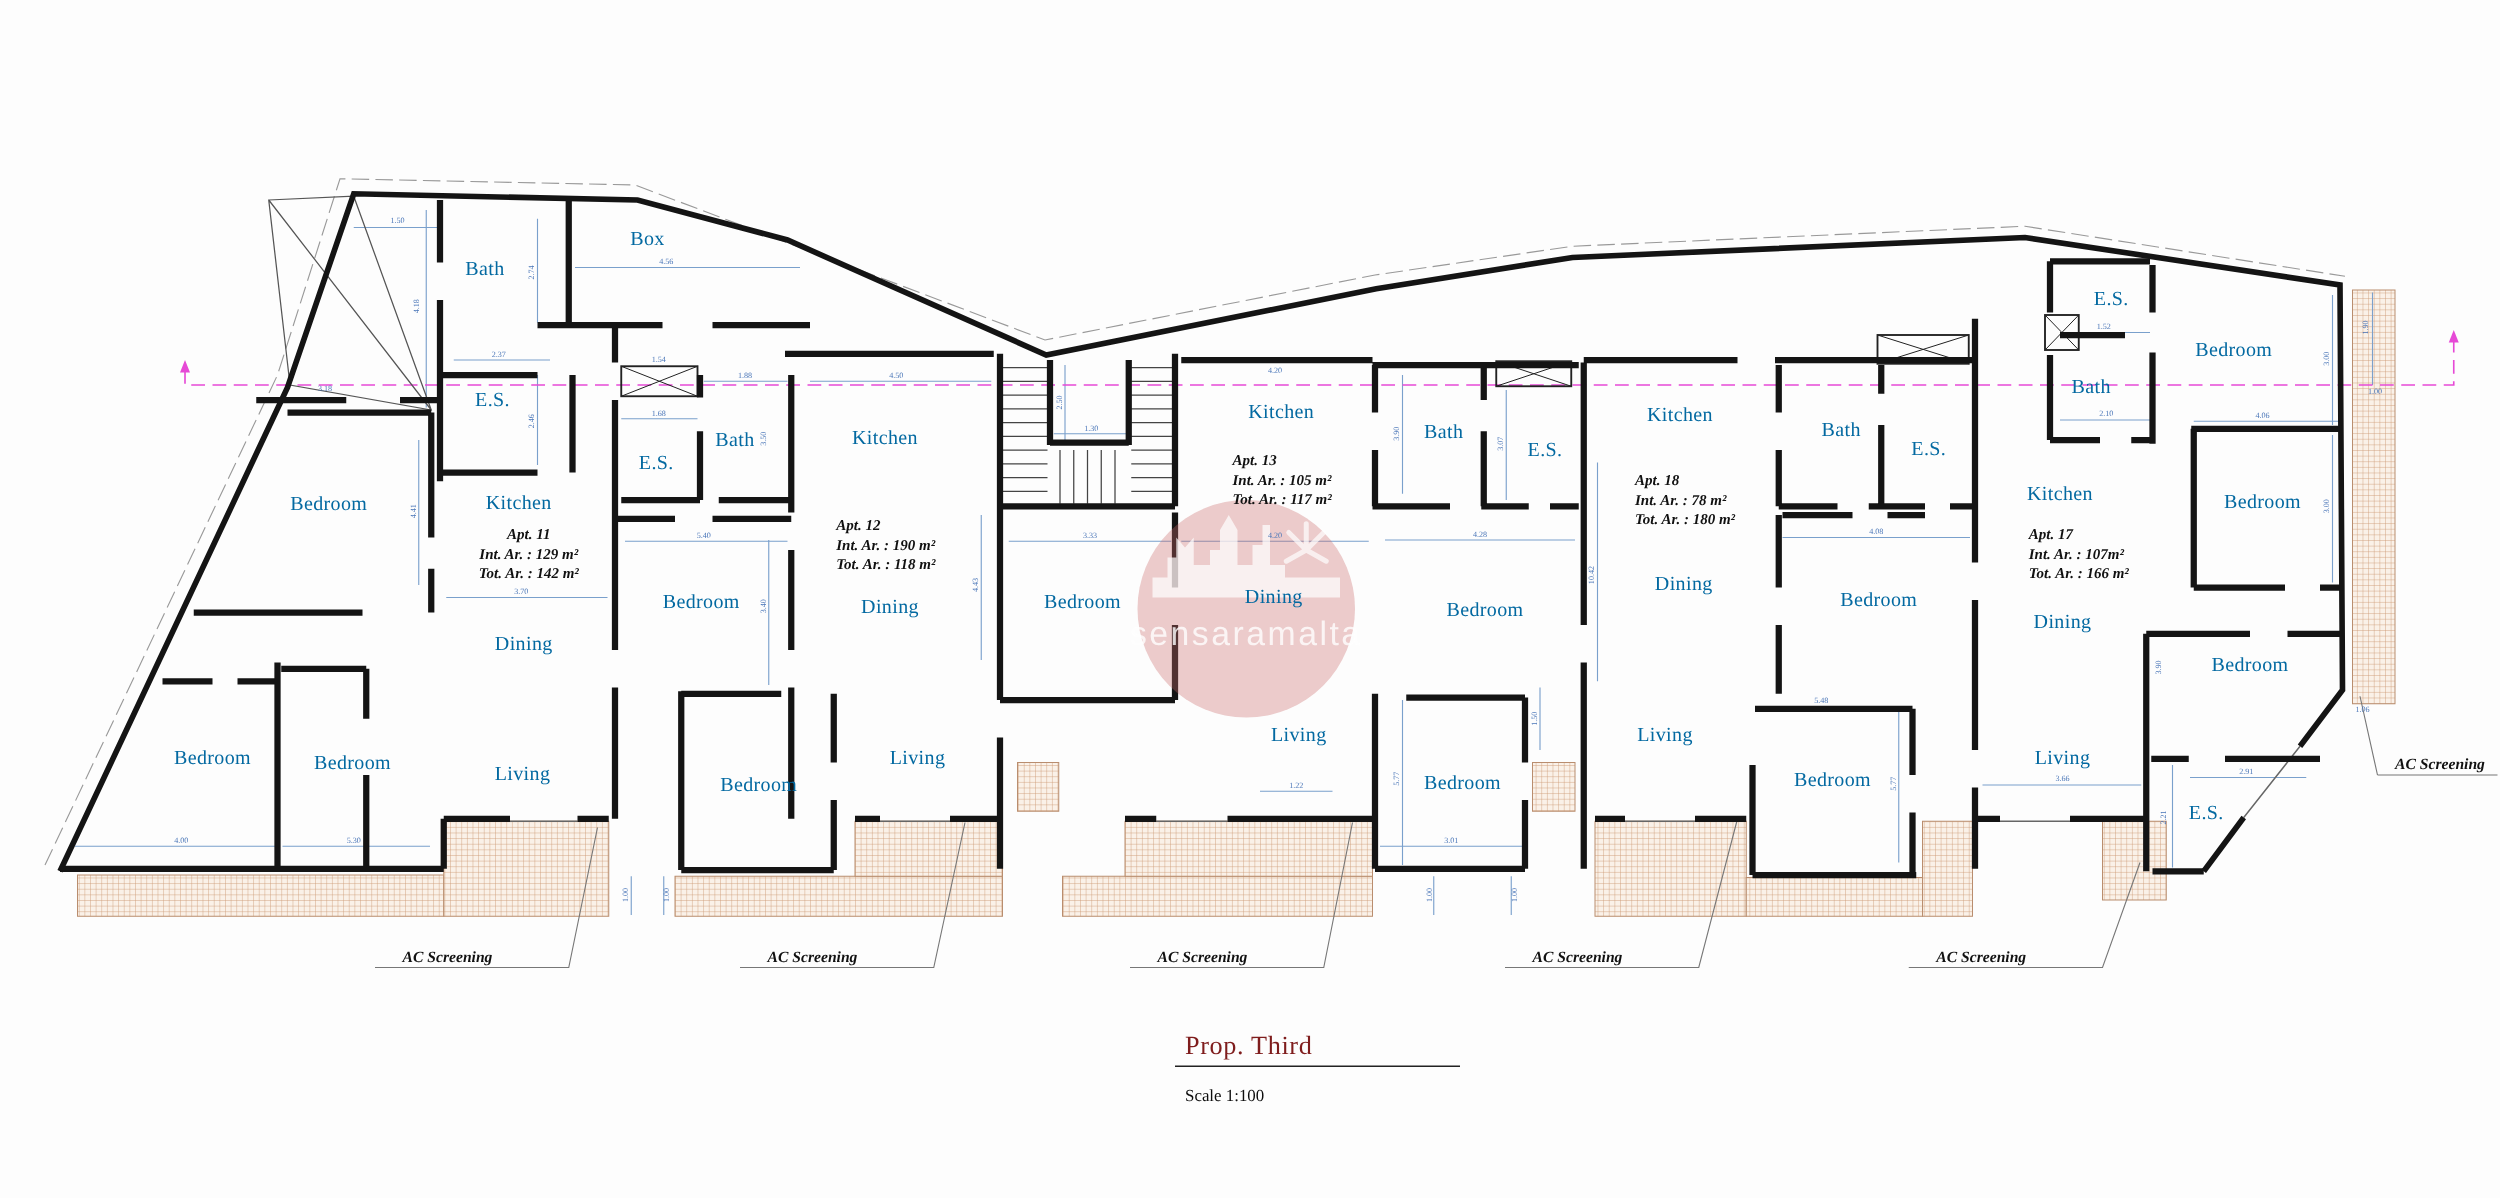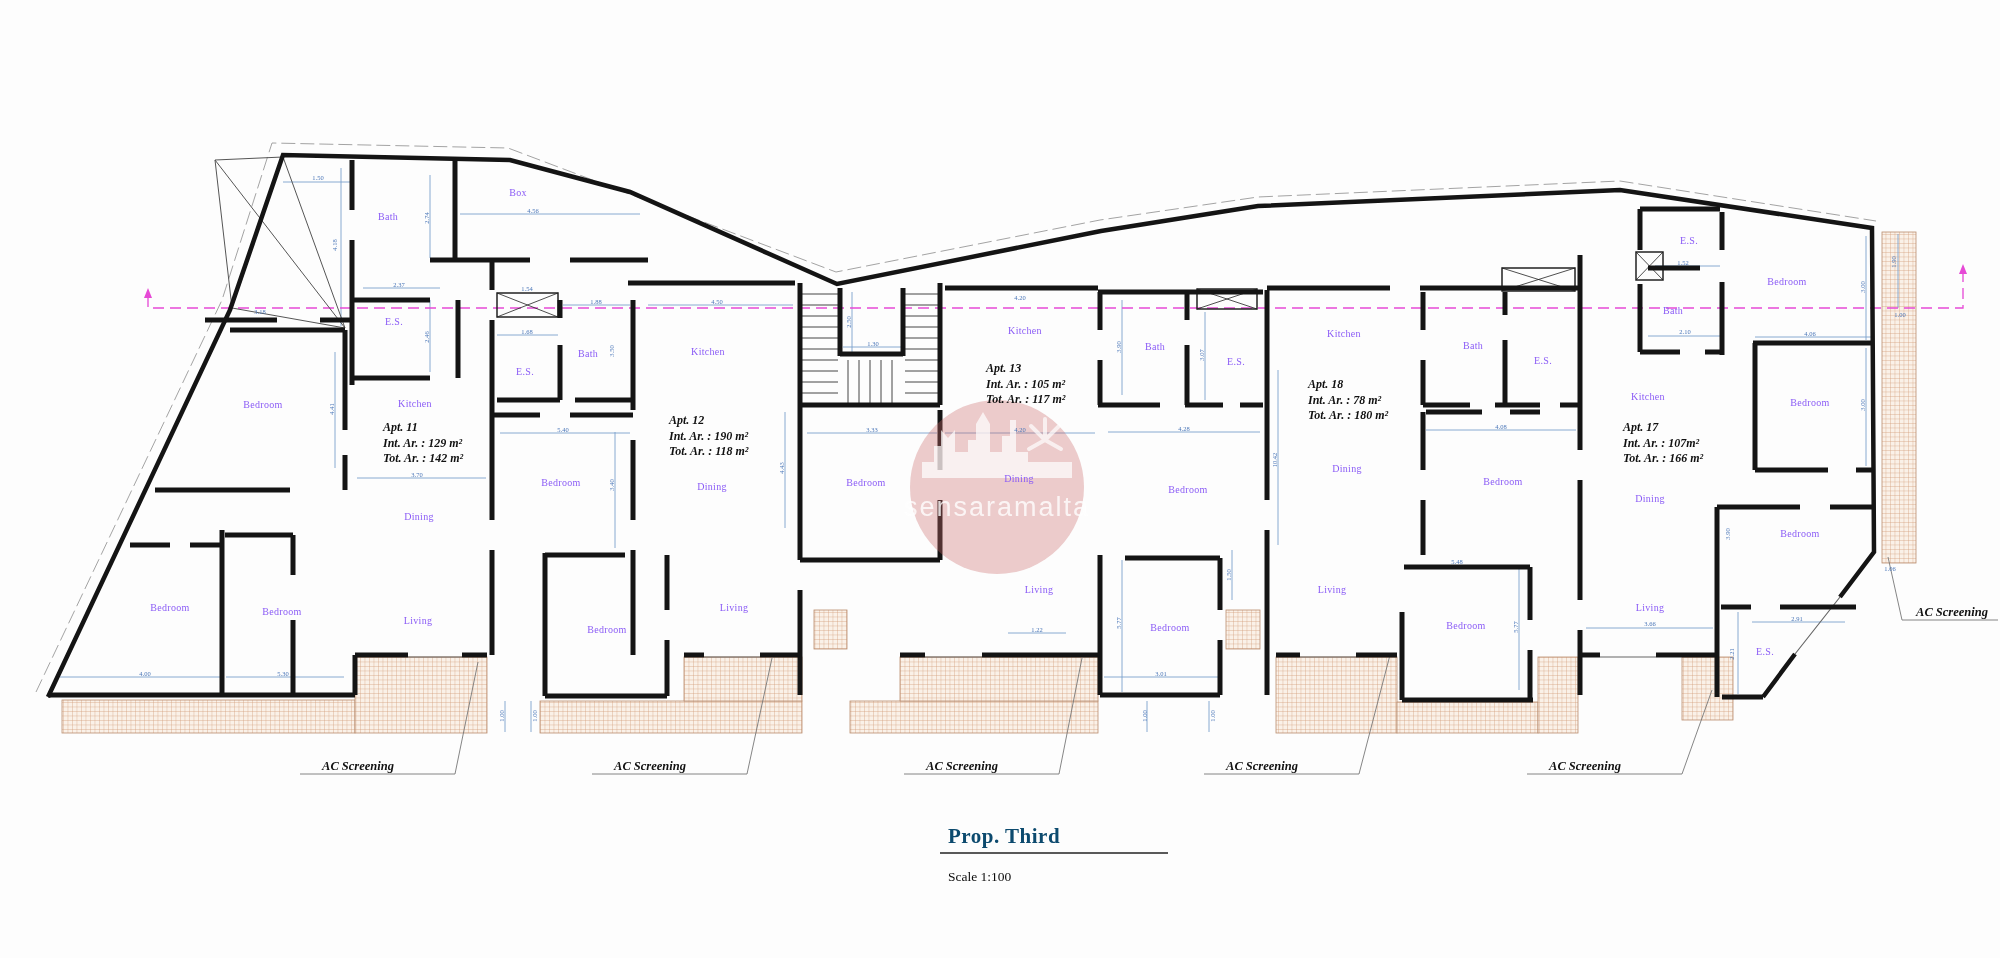--- a/index.html
+++ b/index.html
@@ -1,31 +1,31 @@
 <!DOCTYPE html>
 <html><head>
 <meta charset="utf-8">
 <style>
   html,body{margin:0;padding:0;background:#fdfdfd;}
   #canvas{position:relative;width:2000px;height:958px;background:#fdfdfd;overflow:hidden;
           font-family:"Liberation Serif", serif;}
   #plansvg{position:absolute;left:0;top:0;}
   .layer{position:absolute;left:0;top:0;width:2000px;height:958px;pointer-events:none;}
-  .room-label{position:absolute;transform:translate(-50%,-50%);font-size:10px;color:#8b5cf6;
+  .room-label{position:absolute;transform:translate(-50%,-50%);font-size:16px;color:#0369a1;
               white-space:nowrap;letter-spacing:.3px;}
   .apt-block{position:absolute;font-size:12px;font-style:italic;font-weight:bold;color:#111;
              line-height:1.3;white-space:nowrap;}
   .apt-block span{display:block;}
   .ac-label{position:absolute;transform:translate(-50%,-50%);font-size:12.5px;font-style:italic;
             font-weight:bold;color:#111;white-space:nowrap;}
   .dim{position:absolute;transform:translate(-50%,-50%);font-size:6.5px;color:#4a76b8;
        white-space:nowrap;}
   .dim.rot{transform:translate(-50%,-50%) rotate(-90deg);}
   #title-block{position:absolute;left:948px;top:824px;}
-  #plan-title{font-size:21px;color:#0c4a6e;letter-spacing:.5px;font-weight:bold;}
+  #plan-title{font-size:21px;color:#7f1d1d;letter-spacing:.5px;}
   #plan-scale{font-size:13.5px;color:#0d0d0d;margin-top:20px;}
   .wm-text{font-family:"Liberation Sans", sans-serif;}
 </style>
 </head>
 <body>
 
 <div id="canvas">
 
 <svg id="plansvg" width="2000" height="958" viewBox="0 0 2000 958">
   <defs>
@@ -211,21 +211,21 @@
       <span class="room-label" style="left: 1689px; top: 240px;">E.S.</span>
       <span class="room-label" style="left: 1787px; top: 281px;">Bedroom</span>
       <span class="room-label" style="left: 1810px; top: 402px;">Bedroom</span>
       <span class="room-label" style="left: 1503px; top: 481px;">Bedroom</span>
       <span class="room-label" style="left: 1650px; top: 498px;">Dining</span>
       <span class="room-label" style="left: 1650px; top: 607px;">Living</span>
       <span class="room-label" style="left: 1800px; top: 533px;">Bedroom</span>
       <span class="room-label" style="left: 1765px; top: 651px;">E.S.</span>
     </div>
 <div class="layer" id="apt-layer">
-      <div class="apt-block" style="left: 383px; top: 420px;">
+      <div class="apt-block" style="left: 383px; top: 420px; text-align: center;">
         <span>Apt. 11</span>
         <span>Int. Ar. : 129 m²</span>
         <span>Tot. Ar. : 142 m²</span>
       </div>
       <div class="apt-block" style="left: 669px; top: 413px; font-family: Liberation Serif, serif;">
         <span>Apt. 12</span>
         <span>Int. Ar. : 190 m²</span>
         <span>Tot. Ar. : 118 m²</span>
       </div>
       <div class="apt-block" style="left: 986px; top: 361px;">

